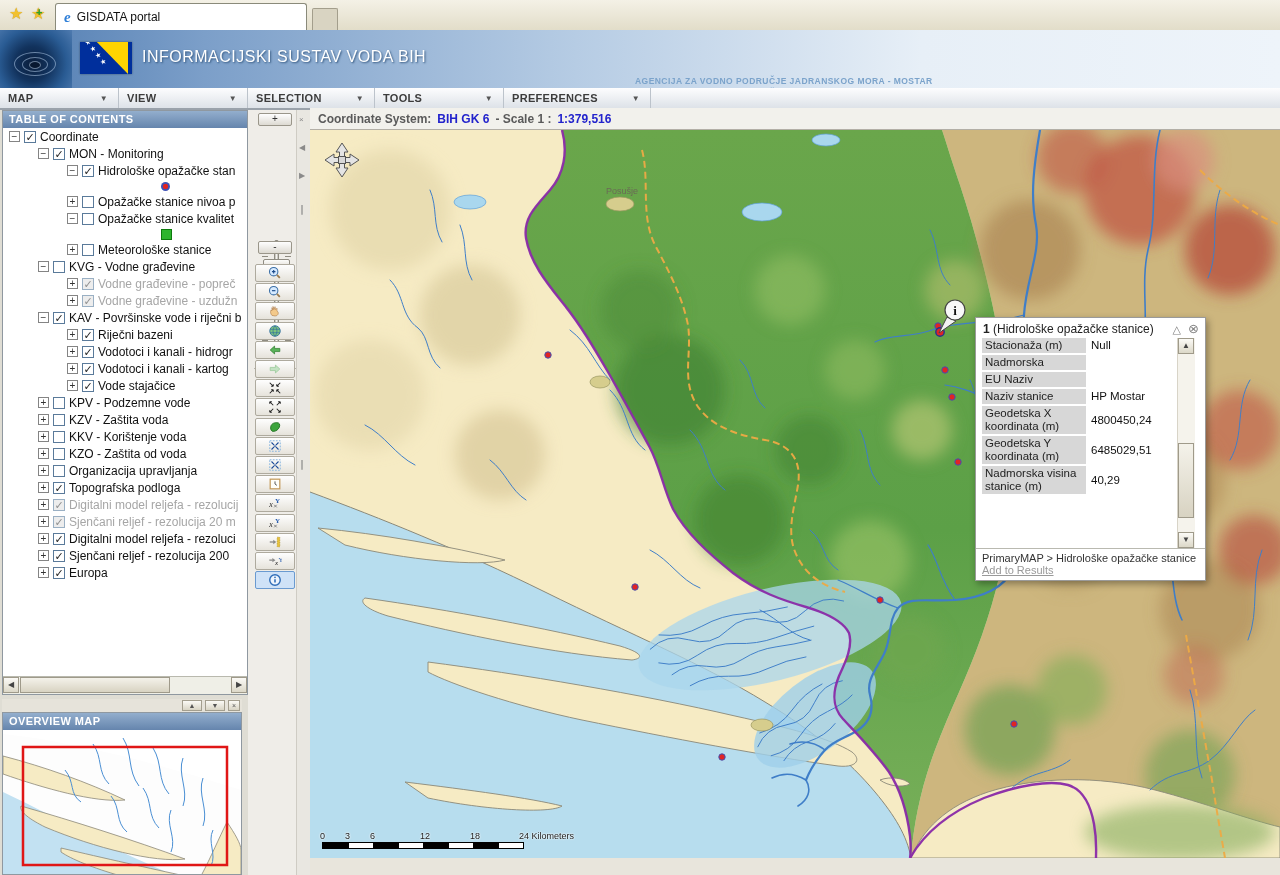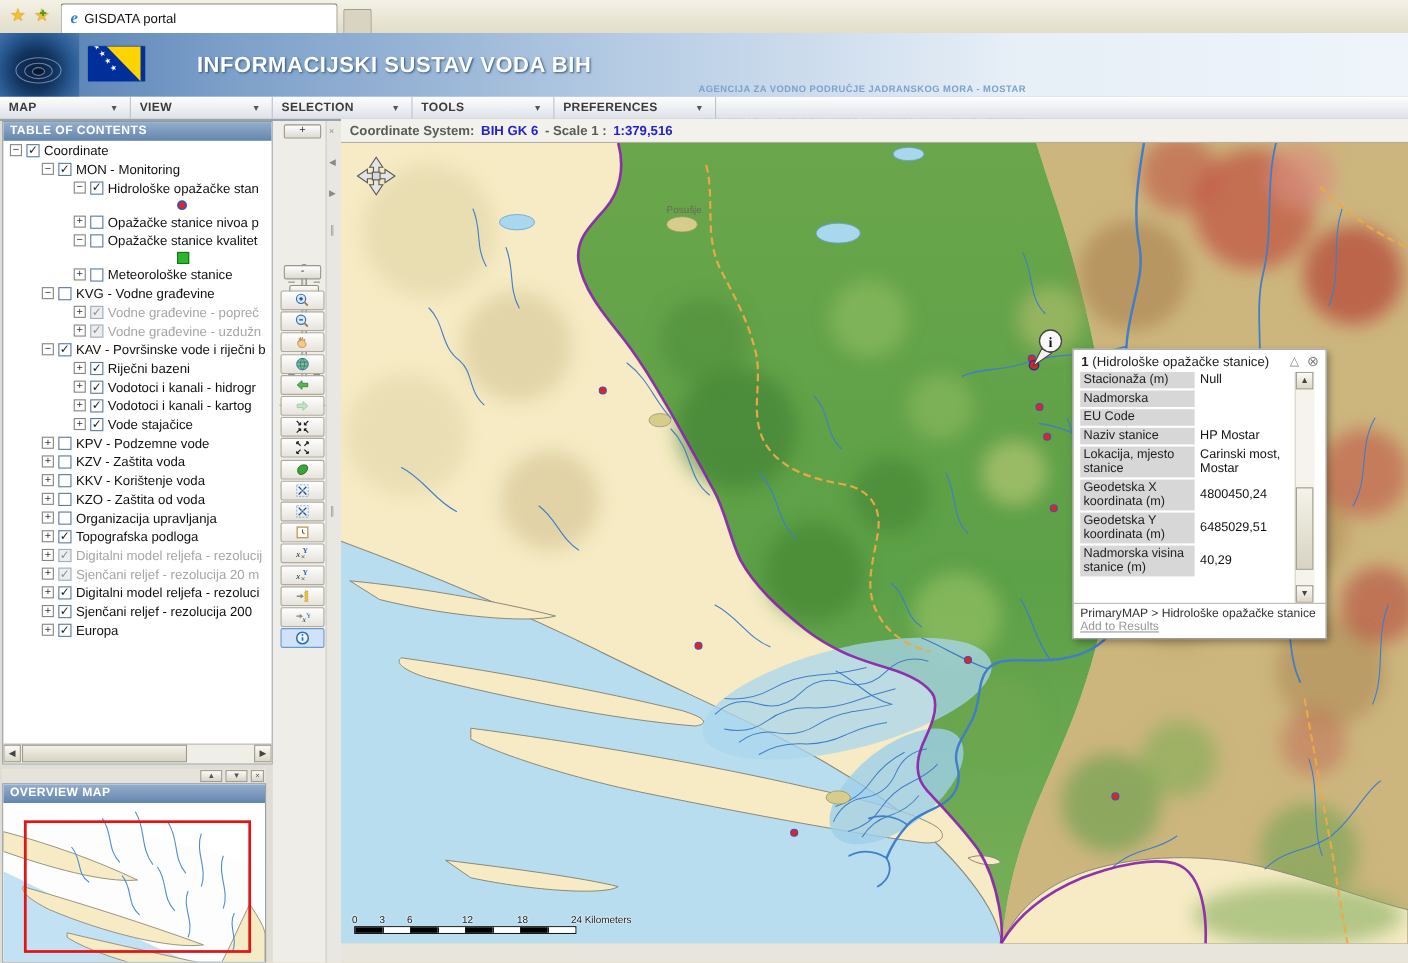--- a/index.html
+++ b/index.html
@@ -13,21 +13,21 @@
   #tab-stub{position:absolute;left:312px;top:8px;width:24px;height:22px;background:#d9d4c2;border:1px solid #a39e8c;border-bottom:none;border-radius:2px 2px 0 0;}
   .ie-e{color:#2e7fd8;font:bold italic 15px "Liberation Serif",serif;}
   .tab-title{font-size:12px;color:#111;}
   
   #banner{position:absolute;left:0;top:30px;width:1280px;height:58px;background:linear-gradient(to right,#4f7bb0 0%,#7c9fc9 16%,#b6cce4 45%,#e7eff7 72%,#eef4fa 100%);border-bottom:1px solid #9eb4cc;}
   #logo-photo{position:absolute;left:0;top:0;width:72px;height:58px;background:radial-gradient(circle at 45% 58%,#0a1e3c 0%,#12335e 34%,#2a5c94 66%,#4f7bb0 100%);}
   .ripple{position:absolute;border:1px solid rgba(180,205,235,.55);border-radius:50%;}
   #flag{position:absolute;left:80px;top:12px;width:52px;height:32px;background:#002f9c;overflow:hidden;box-shadow:0 0 2px rgba(0,0,0,.4);}
   #flag .tri{position:absolute;left:10px;top:0;width:38px;height:32px;background:#ffd400;clip-path:polygon(18% 0,100% 0,100% 100%);}
   #flag .stars{position:absolute;left:2px;top:-2px;color:#fff;font-size:7px;letter-spacing:0px;transform:rotate(52deg);transform-origin:6px 6px;}
-  #banner-title{position:absolute;left:142px;top:18px;font-size:20px;font-weight:bold;color:#fff;letter-spacing:.5px;text-shadow:1px 1px 2px #33567e;white-space:nowrap;margin-left:37px;}
+  #banner-title{position:absolute;left:142px;top:18px;font-size:16px;font-weight:normal;color:#fff;letter-spacing:.5px;text-shadow:1px 1px 2px #33567e;white-space:nowrap;}
   #agencies{position:absolute;left:635px;top:45px;font-size:8.5px;font-weight:bold;color:#7ba3cb;letter-spacing:.45px;line-height:12px;}
   
   #menubar{position:absolute;left:0;top:88px;width:1280px;height:20px;background:linear-gradient(#fdfdfe,#dde2e8);border-bottom:2px solid #9aa2ab;display:flex;}
   .menu-item{height:20px;display:flex;align-items:center;justify-content:space-between;padding:0 10px 0 8px;border-right:1px solid #bcc3cb;font-size:11px;font-weight:bold;color:#3c3c3c;letter-spacing:.3px;cursor:default;}
   .menu-item .caret{font-size:8px;color:#555;margin-left:6px;}
   
   #toc{position:absolute;left:2px;top:110px;width:246px;height:585px;border:1px solid #8f98a0;background:#fff;box-sizing:border-box;overflow:hidden;}
   .panel-head{height:17px;background:linear-gradient(#93aecd,#6585ad);color:#fff;font-size:11px;font-weight:bold;letter-spacing:.4px;padding:2px 0 0 6px;box-sizing:border-box;}
   #toc-body{position:absolute;left:0;top:17px;right:0;bottom:17px;overflow:hidden;white-space:nowrap;}
   .trow{height:17px;display:flex;align-items:center;gap:4px;font-size:12px;color:#111;}
@@ -640,30 +640,26 @@
     <div id="popup-rows">
         <div class="prow">
           <div class="plabel">Stacionaža (m)</div>
           <div class="pval">Null</div>
         </div>
         <div class="prow">
           <div class="plabel">Nadmorska</div>
           <div class="pval"></div>
         </div>
         <div class="prow">
-          <div class="plabel">EU Code</div>
+          <div class="plabel">EU Naziv</div>
           <div class="pval"></div>
         </div>
         <div class="prow">
           <div class="plabel">Naziv stanice</div>
           <div class="pval">HP Mostar</div>
-        </div>
-        <div class="prow">
-          <div class="plabel">Lokacija, mjesto stanice</div>
-          <div class="pval">Carinski most, Mostar</div>
         </div>
         <div class="prow">
           <div class="plabel">Geodetska X koordinata (m)</div>
           <div class="pval">4800450,24</div>
         </div>
         <div class="prow">
           <div class="plabel">Geodetska Y koordinata (m)</div>
           <div class="pval">6485029,51</div>
         </div>
         <div class="prow">

